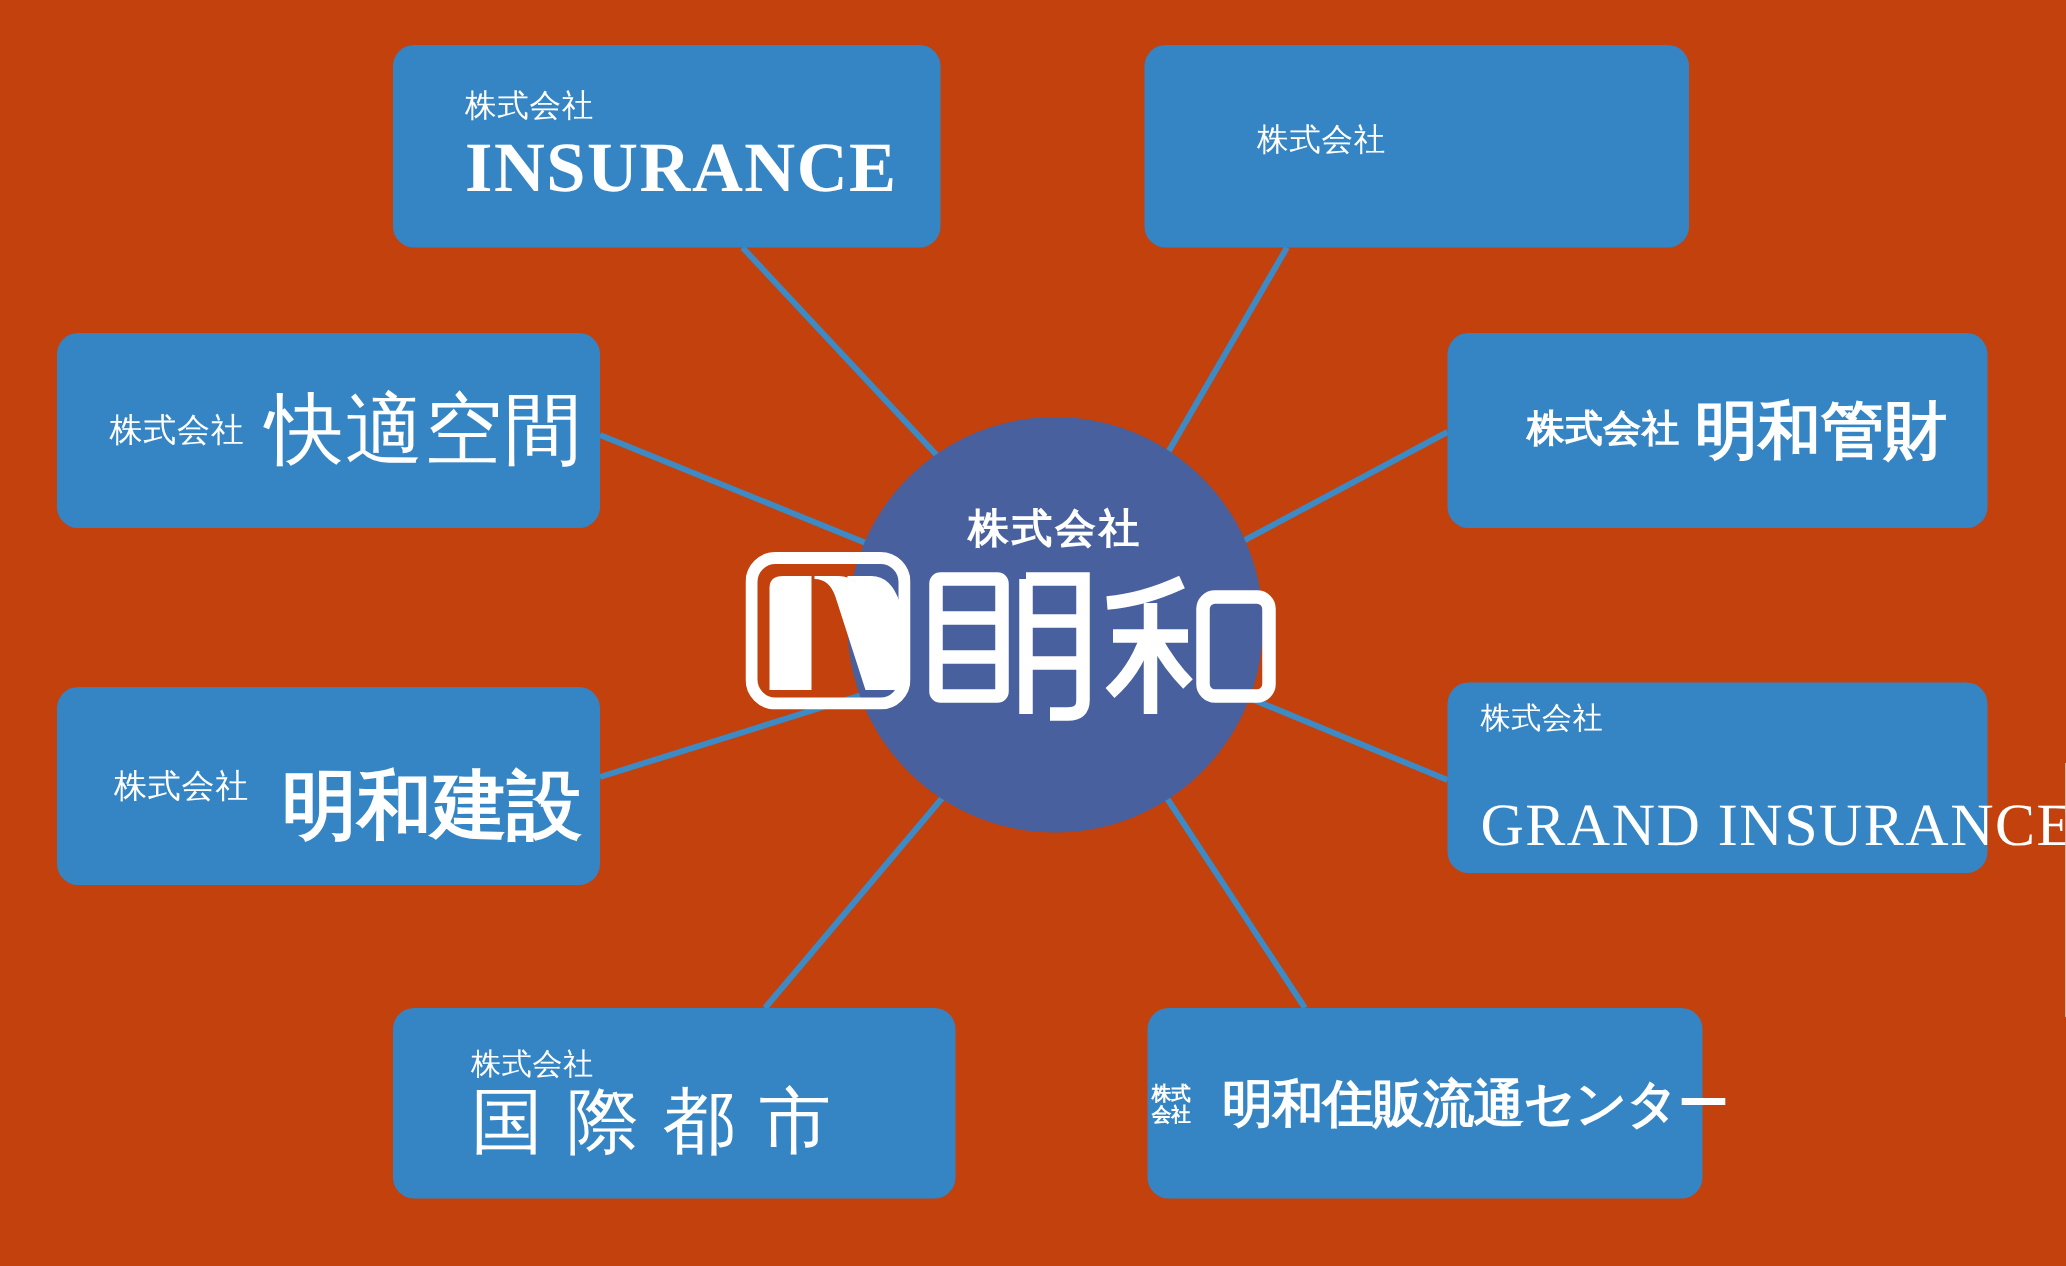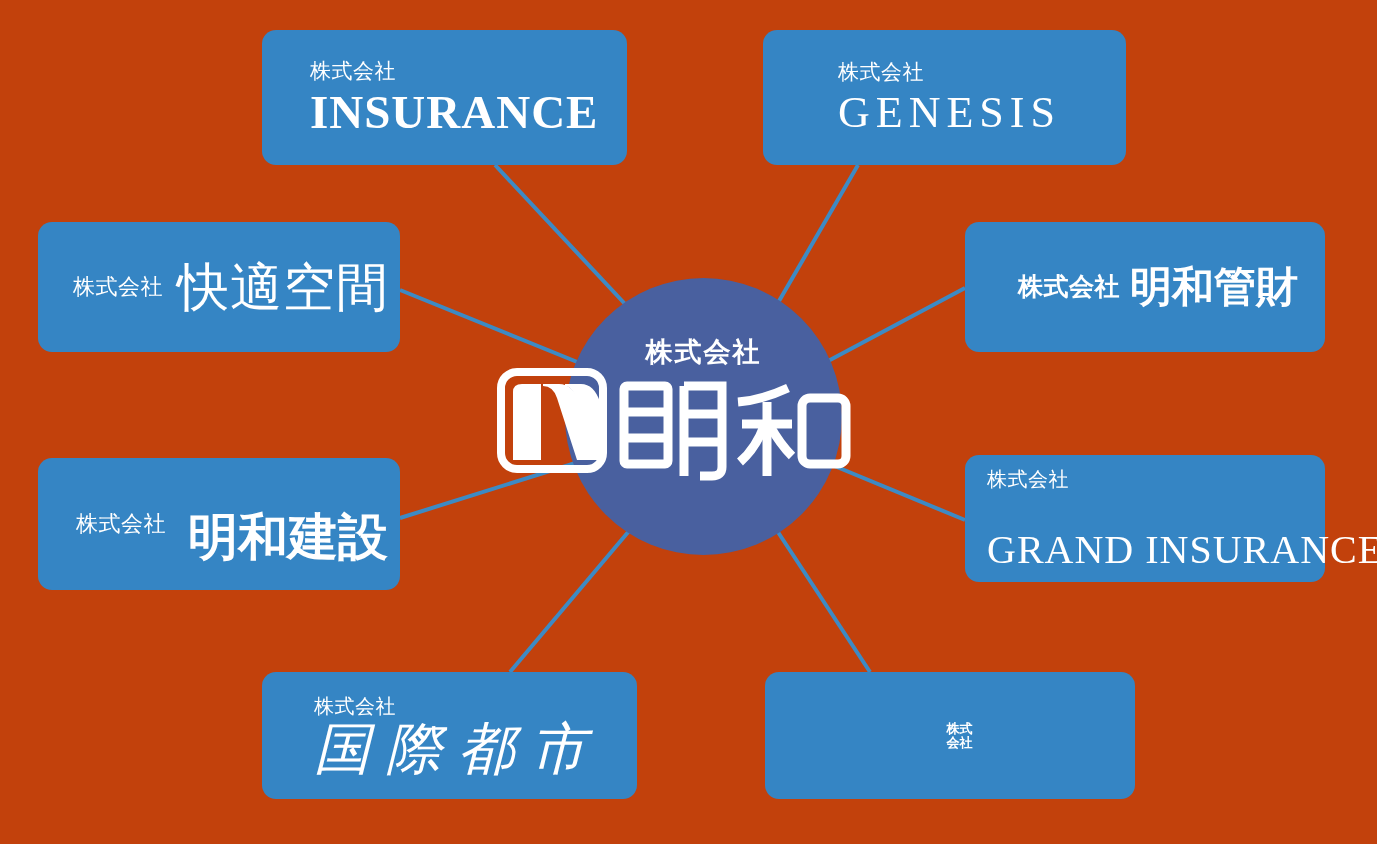--- a/index.html
+++ b/index.html
@@ -120,21 +120,21 @@
     padding-left: 22px;
   }
   #node-grand .kabu-small { font-size: 20px; margin-bottom: 4px; }
   #node-grand .name-latin-serif { font-size: 40px; letter-spacing: 1px; margin-top: 36px; }
 
   #node-kokusai {
     left: 262px; top: 672px; width: 375px; height: 127px;
     padding-left: 52px;
   }
   #node-kokusai .kabu-small { font-size: 20px; margin-bottom: 4px; }
-  #node-kokusai .name-jp { font-size: 56px; letter-spacing: 16px; font-style: italic; }
+  #node-kokusai .name-jp { font-size: 48px; letter-spacing: 16px; }
 
   #node-center {
     left: 765px; top: 672px; width: 370px; height: 127px;
     padding-left: 20px;
     gap: 20px;
   }
   #node-center .kabu-stack { margin-right: 1px; }
   #node-center .name-jp { font-size: 34px; font-weight: 700; letter-spacing: -0.5px; }
 
   
@@ -201,21 +201,20 @@
     </g>
   </svg>
 
   <div class="node" id="node-prestige">
     <div class="kabu-small">株式会社</div>
     <div class="name-latin-bold">INSURANCE</div>
   </div>
 
   <div class="node" id="node-genesis">
     <div class="kabu-small">株式会社</div>
-    <div class="name-latin-serif">GENESIS</div>
   </div>
 
   <div class="node inline-row" id="node-kaiteki">
     <div class="kabu-small">株式会社</div>
     <div class="name-jp">快適空間</div>
   </div>
 
   <div class="node inline-row" id="node-kanzai">
     <div class="kabu-small">株式会社</div>
     <div class="name-jp">明和管財</div>
@@ -234,20 +233,21 @@
   <div class="node" id="node-kokusai">
     <div class="kabu-small">株式会社</div>
     <div class="name-jp">国際都市</div>
   </div>
 
   <div class="node inline-row" id="node-center">
     <div class="kabu-stack">
       <div>株式</div>
       <div>会社</div>
     </div>
+    <div class="name-jp">明和住販流通センター</div>
   </div>
 
   <div id="hub"></div>
 
   <div id="hub-kabu">株式会社</div>
 
   <svg id="hub-mark" viewBox="0 0 110 105" xmlns="http://www.w3.org/2000/svg">
     <rect x="4" y="4" width="102" height="97" rx="16" ry="16" fill="none" stroke="#ffffff" stroke-width="8"></rect>
     <path d="M16 92 L16 24 Q16 16 25 16 L44 16 L44 92 Z" fill="#ffffff"></path>
     <path d="M46 16 L62 16 Q76 16 82 34 L100 92 L80 92 L60 30 Q56 18 46 18 Z" fill="#ffffff"></path>

